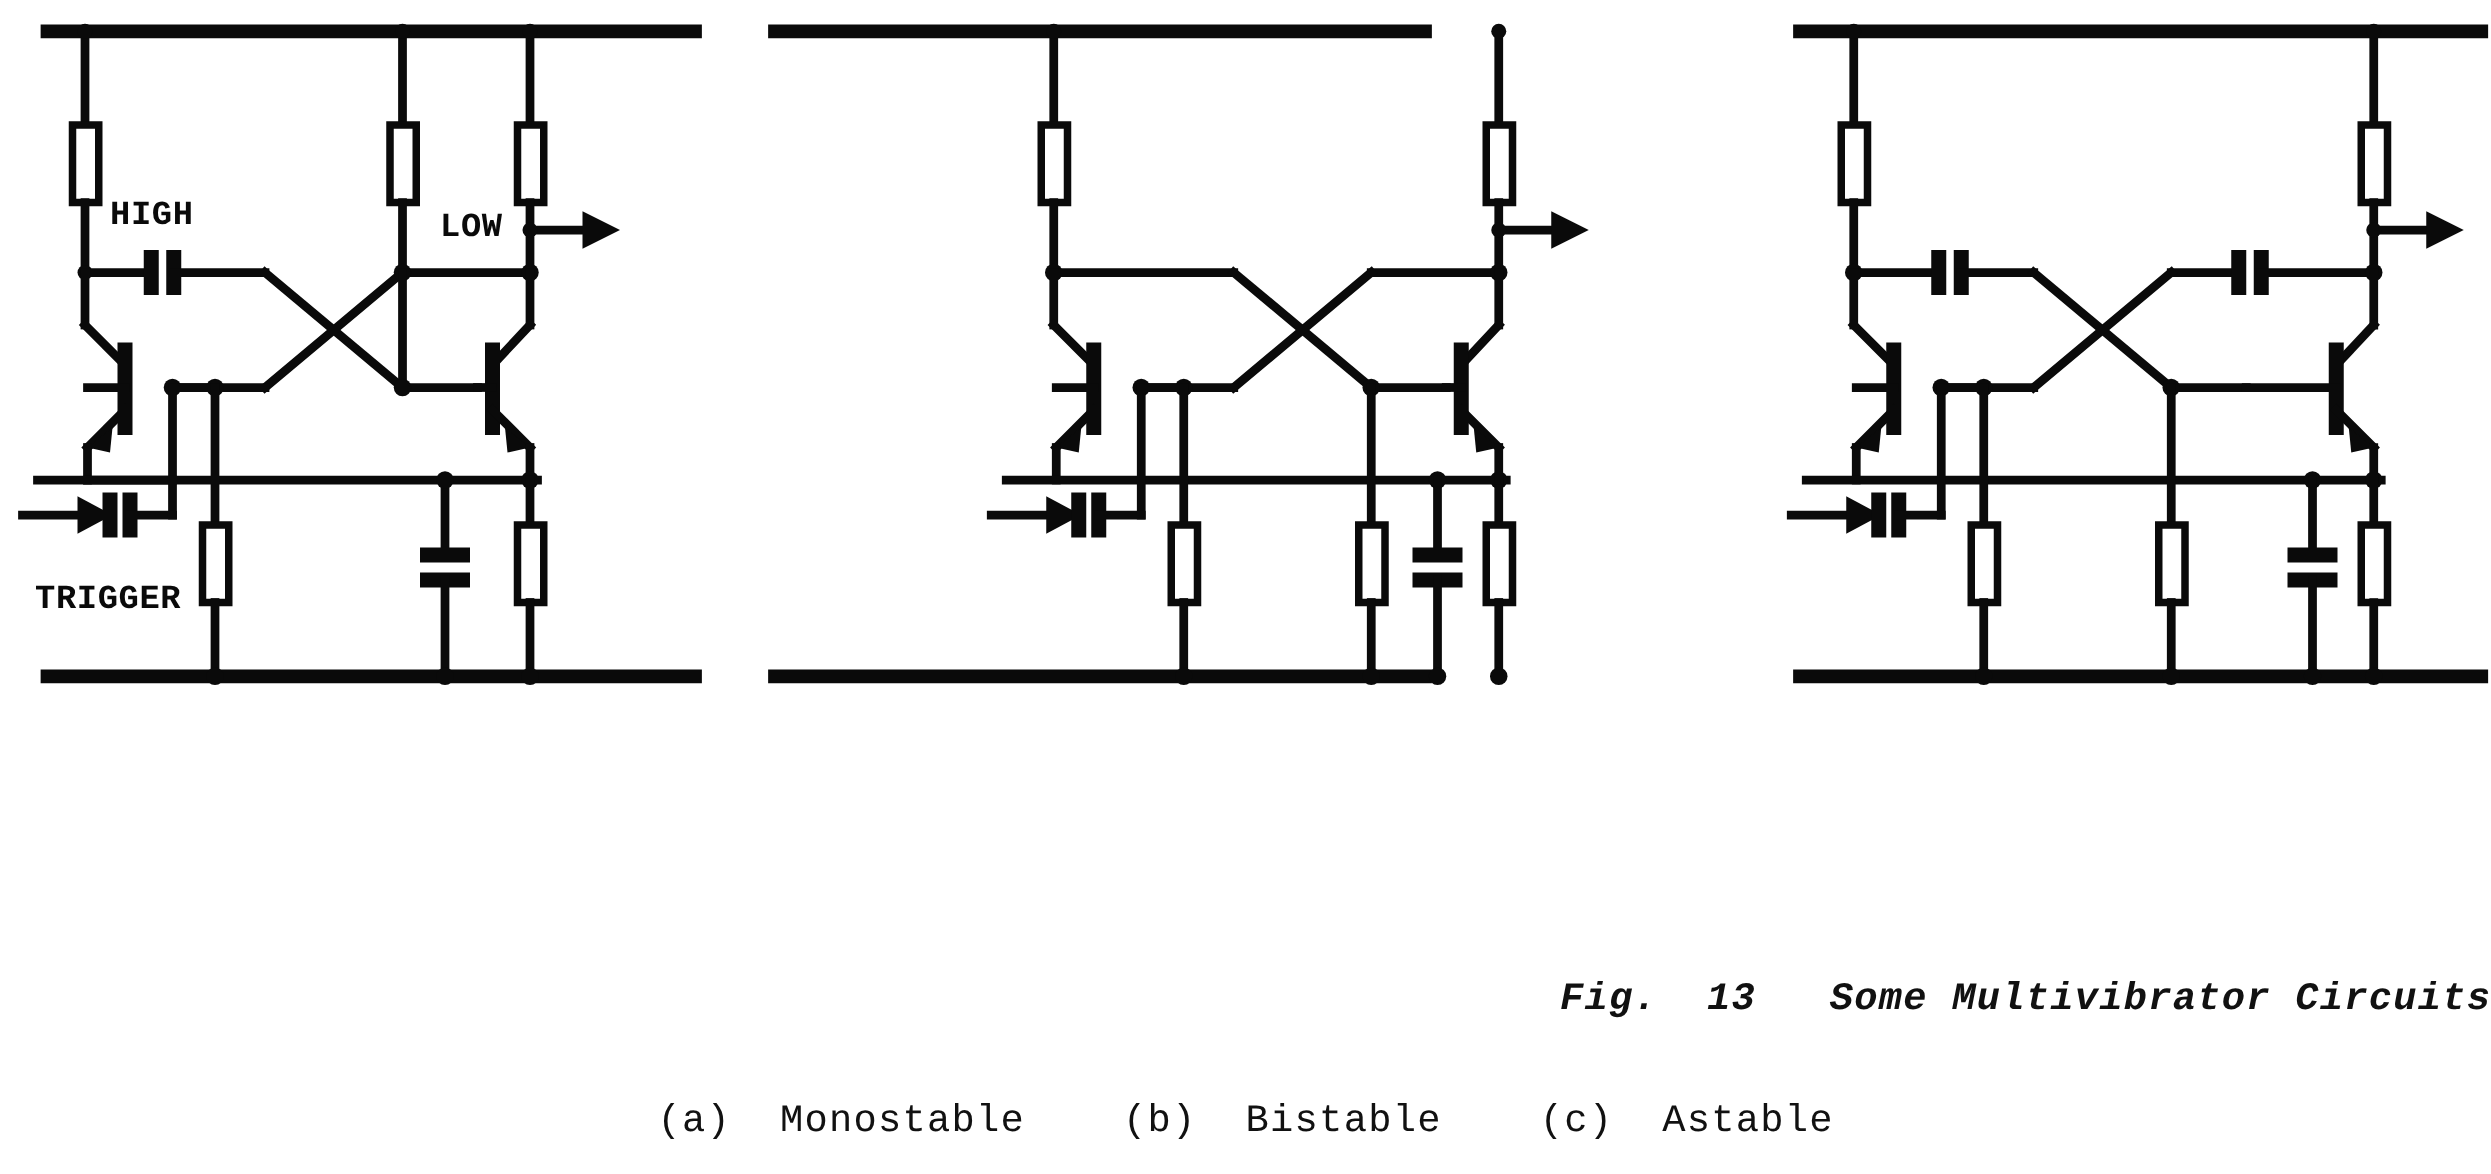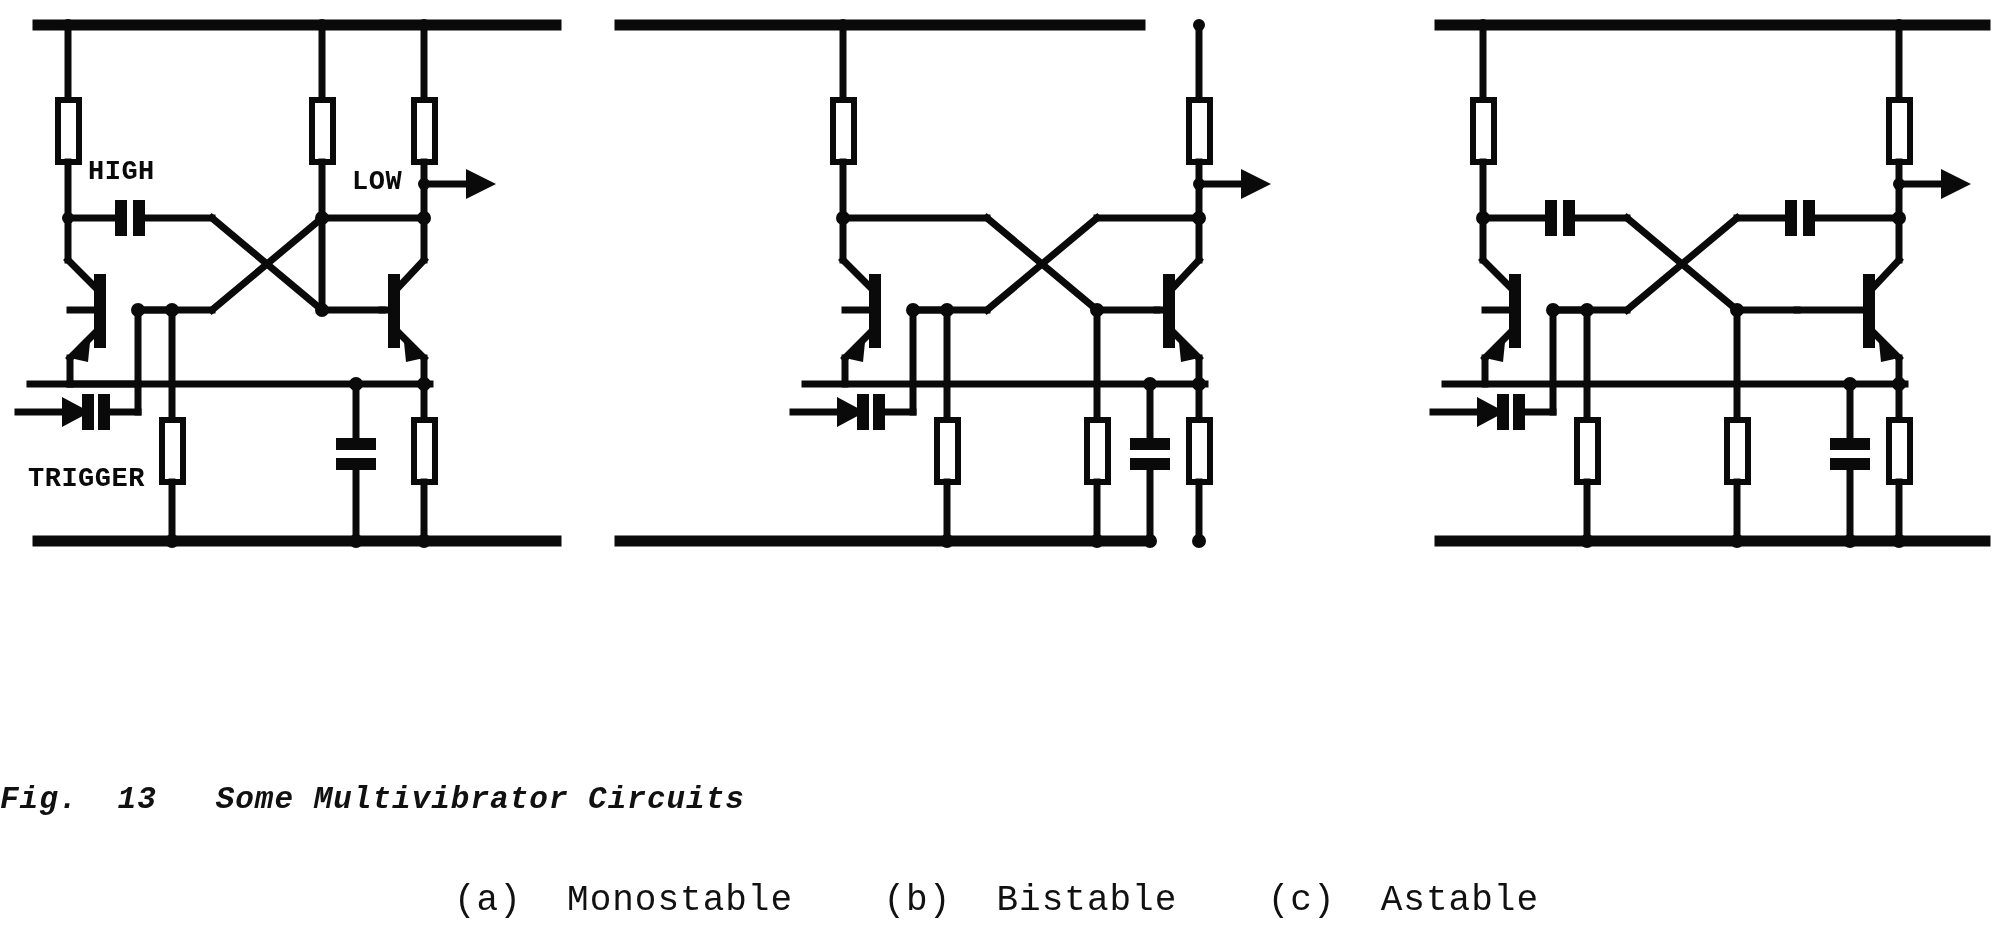--- a/index.html
+++ b/index.html
@@ -62,38 +62,38 @@
     font-size: 27px;
     font-weight: bold;
     fill: #0a0a0a;
     letter-spacing: 0.5px;
   }
   .caption-main {
     position: absolute;
     left: 0;
     width: 1993px;
     top: 770px;
-    text-align: left;
+    text-align: right;
     font-family: "Liberation Mono", "DejaVu Sans Mono", monospace;
     font-style: italic;
     font-weight: bold;
     font-size: 31px;
     color: #111111;
     letter-spacing: 1px;
     white-space: pre;
   }
   .caption-sub {
     position: absolute;
     left: 0;
     width: 1993px;
     top: 868px;
     text-align: center;
     font-family: "Liberation Mono", "DejaVu Sans Mono", monospace;
     font-weight: normal;
-    font-size: 36px;
+    font-size: 31px;
     color: #111111;
     letter-spacing: 1px;
     white-space: pre;
   }
 </style>
 </head>
 <body>
 
 <div id="figure-root">
 

